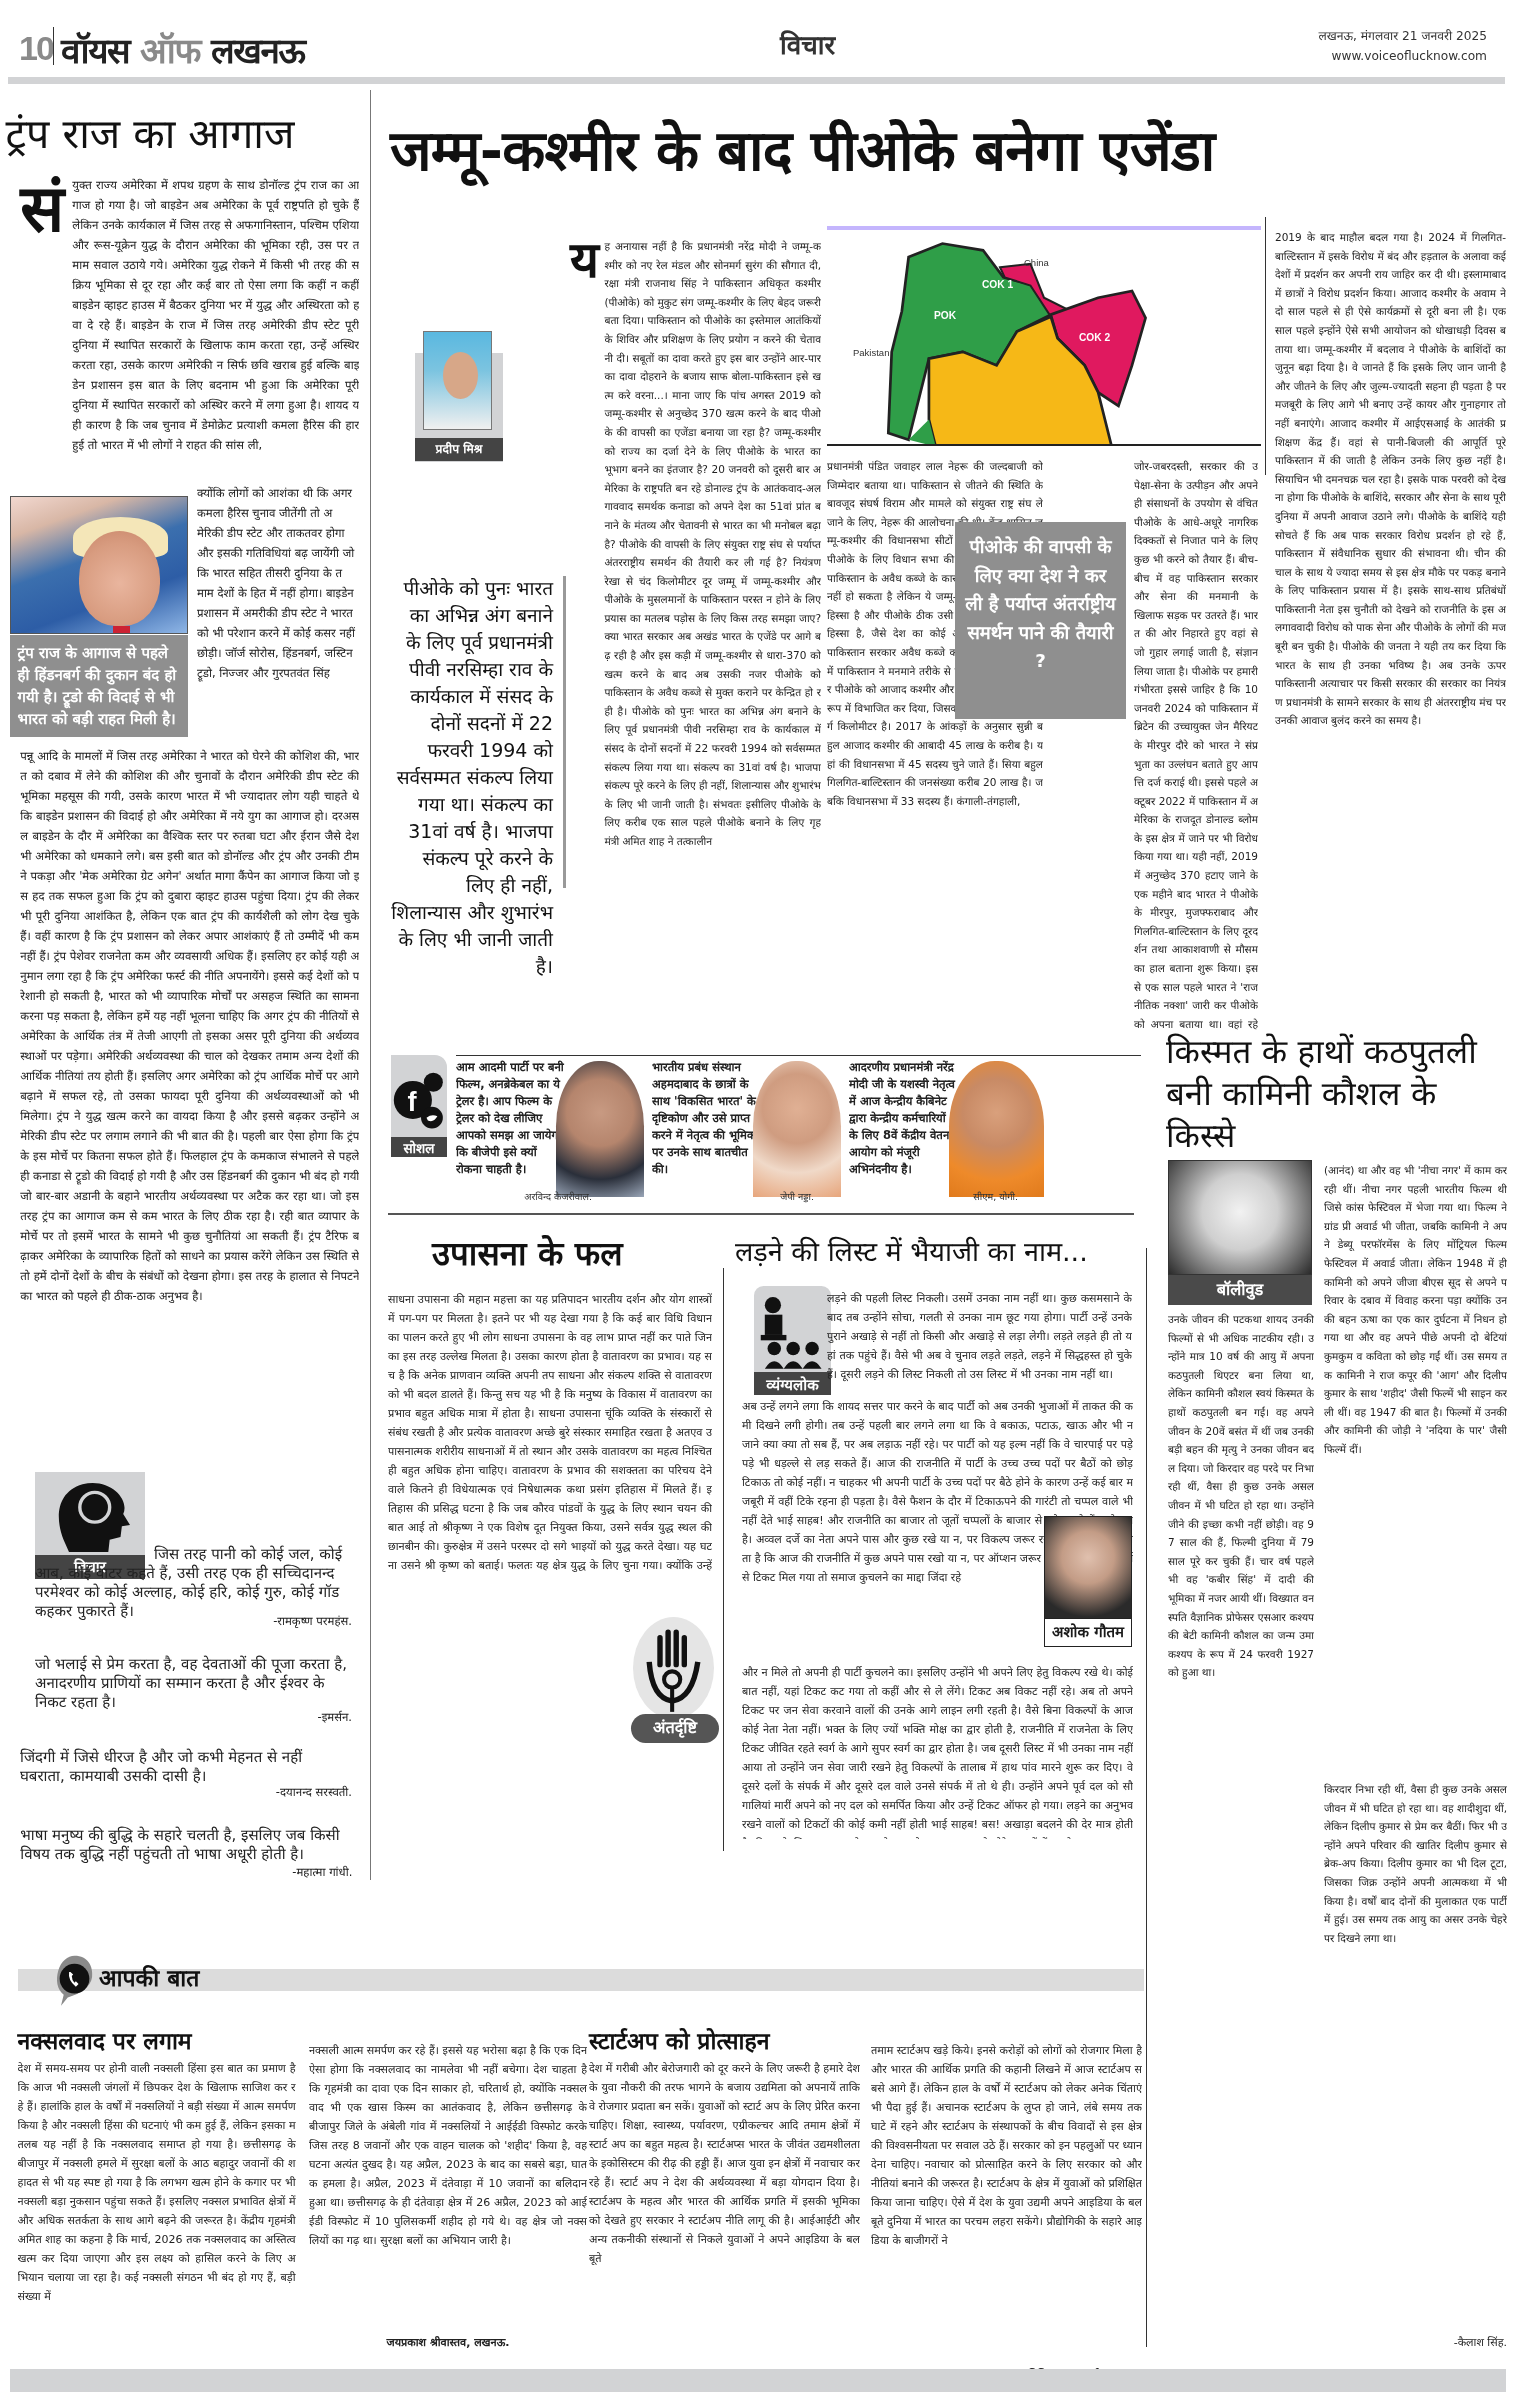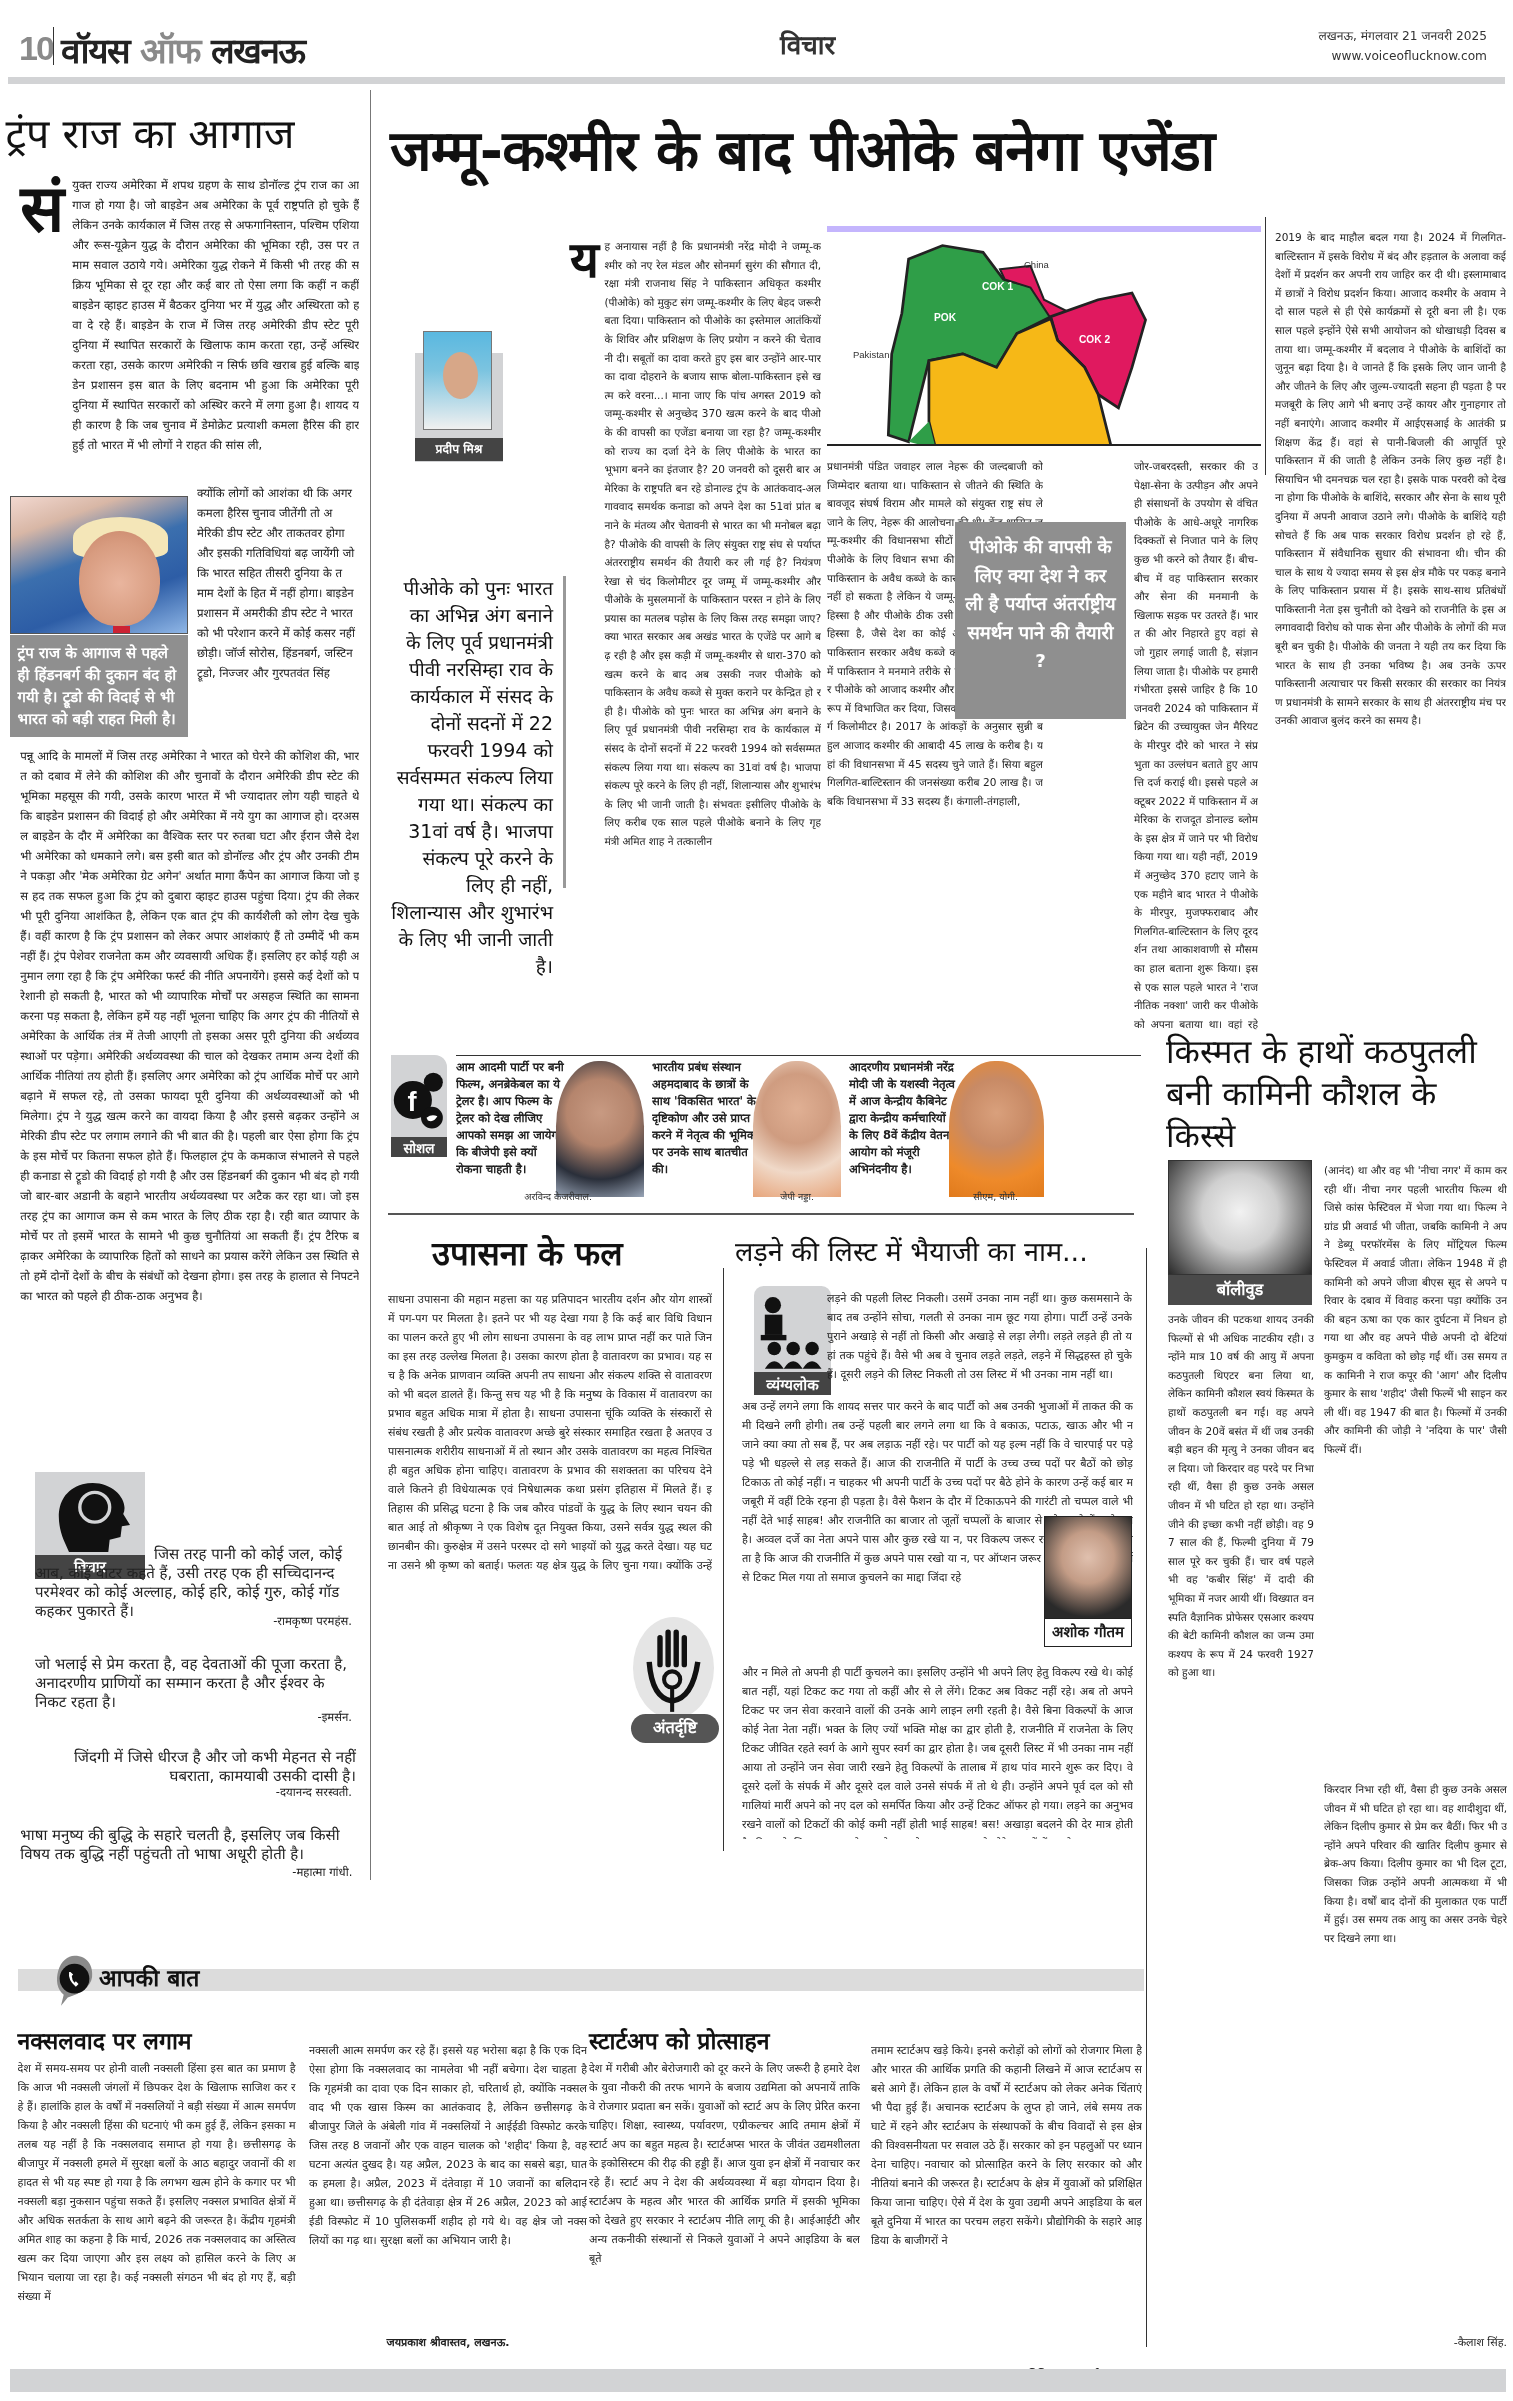--- a/index.html
+++ b/index.html
@@ -35,21 +35,21 @@
   .main-title { left: 390px; top: 117px; font-size: 56px; line-height: 68px; font-weight: bold; color: #111; letter-spacing: -0.7px; }
 
   .author-box { background: #d2d3d5; }
   .author-photo { background: linear-gradient(180deg, #5ab8e0 0%, #7cc4e0 40%, #f0f0f0 100%); border: 1.4px solid #777; overflow: hidden; }
   .author-photo .face { position: absolute; left: 19px; top: 20.3px; width: 35px; height: 47px; border-radius: 50%; background: #d7a788; }
   .author-name { background: #444; color: #fff; font-size: 15px; text-align: center; line-height: 30px; font-weight: bold; }
 
   .pull-quote { font-size: 19px; line-height: 27px; text-align: right; color: #111; }
   .pull-grey2 { background: #8f8f8f; color: #fff; font-size: 20.3px; line-height: 28.5px; text-align: center; padding: 11px 8.1px; font-weight: bold; }
 
-  .map { border-top: 6px solid #c4b5fd; border-bottom: 2px solid #222; background: #fff; overflow: hidden; }
+  .map { border-top: 4px solid #c4b5fd; border-bottom: 2px solid #222; background: #fff; overflow: hidden; }
   .map-label { position: absolute; font-size: 9.5px; color: #333; font-family: "Liberation Sans", sans-serif; }
   .map-label.white { color: #fff; font-weight: bold; font-size: 10.2px; }
 
   
   .social-icon-box { background: #d2d3d5; border-radius: 0 12.2px 0 0; overflow: hidden; }
   .social-label { background: #444; color: #fff; font-size: 13.6px; text-align: center; line-height: 23px; font-weight: bold; }
   .social-text { font-size: 11.5px; line-height: 17px; color: #222; font-weight: bold; }
   .social-by { font-size: 9.5px; line-height: 13.6px; color: #333; text-align: right; }
   .person { border-radius: 48% 48% 0 0; overflow: hidden; }
 
@@ -122,21 +122,21 @@
   </svg>
   <div class="vichar-label">विचार</div>
 </div>
 <div class="abs quote" style="left:151px; top:1541px; width:202px;"></div>
 <div class="abs quote" style="left:35px; top:1545px; width:317px; text-indent:119px;">जिस तरह पानी को कोई जल, कोई आब, कोई वाटर कहते हैं, उसी तरह एक ही सच्चिदानन्द परमेश्वर को कोई अल्लाह, कोई हरि, कोई गुरु, कोई गॉड कहकर पुकारते हैं।</div>
 <div class="abs quote-by" style="left:35px; top:1613px; width:317px;">-रामकृष्ण परमहंस.</div>
 
 <div class="abs quote" style="left:35px; top:1655px; width:317px;">जो भलाई से प्रेम करता है, वह देवताओं की पूजा करता है, अनादरणीय प्राणियों का सम्मान करता है और ईश्वर के निकट रहता है।</div>
 <div class="abs quote-by" style="left:35px; top:1709px; width:317px;">-इमर्सन.</div>
 
-<div class="abs quote" style="left:39px; top:1748px; width:317px;text-align:right;">जिंदगी में जिसे धीरज है और जो कभी मेहनत से नहीं घबराता, कामयाबी उसकी दासी है।</div>
+<div class="abs quote" style="left:20px; top:1748px; width:317px;">जिंदगी में जिसे धीरज है और जो कभी मेहनत से नहीं घबराता, कामयाबी उसकी दासी है।</div>
 <div class="abs quote-by" style="left:35px; top:1784px; width:317px;">-दयानन्द सरस्वती.</div>
 
 <div class="abs quote" style="left:20.3px; top:1826px; width:332px;">भाषा मनुष्य की बुद्धि के सहारे चलती है, इसलिए जब किसी विषय तक बुद्धि नहीं पहुंचती तो भाषा अधूरी होती है।</div>
 <div class="abs quote-by" style="left:20.3px; top:1864px; width:332px;">-महात्मा गांधी.</div>
 
 <div class="abs main-title">जम्मू-कश्मीर के बाद पीओके बनेगा एजेंडा</div>
 
 <div class="abs author-box" style="left:415px; top:353px; width:88px; height:109px;"></div>
 <div class="abs author-photo" style="left:423px; top:331px; width:69px; height:99px;">
   <div class="face"></div>

